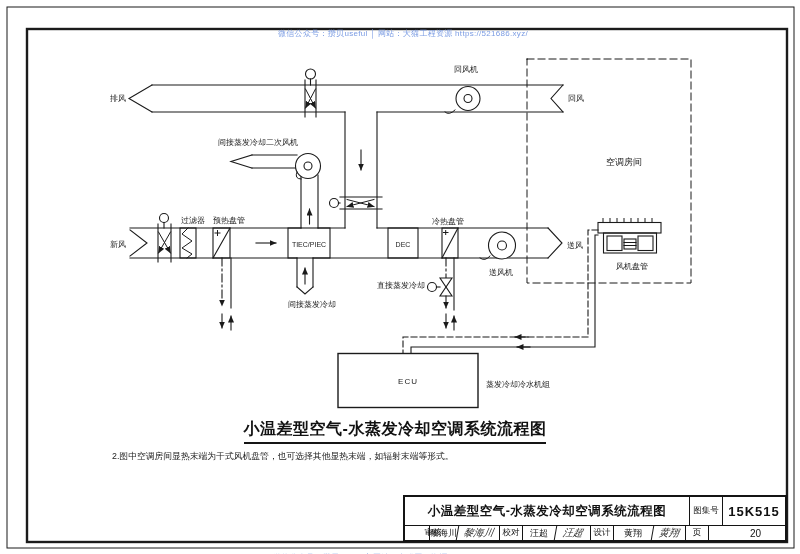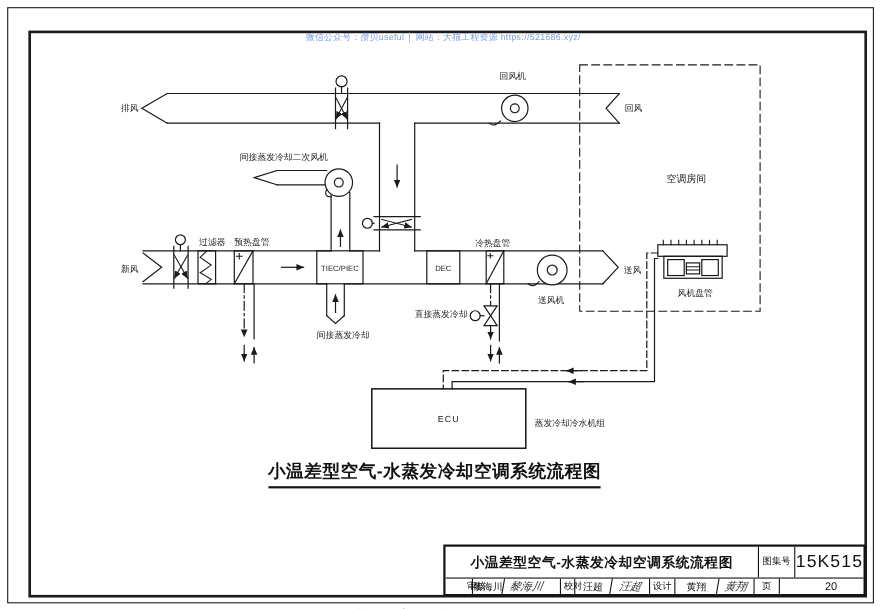--- a/index.html
+++ b/index.html
@@ -20,21 +20,21 @@
   .tblock{position:absolute;left:403px;top:495px;width:384px;height:47px;z-index:5;
         border:2px solid #141414;box-sizing:border-box;background:transparent;}
   .tb-row{position:absolute;left:0;width:100%;box-sizing:border-box;}
   .tb-cell{position:absolute;top:0;bottom:0;box-sizing:border-box;border-left:1px solid #141414;
         display:flex;align-items:center;justify-content:center;white-space:nowrap;overflow:hidden;}
   .tb-cell.first{border-left:none;}
   .row1{top:0;height:28px;}
   .row2{top:28px;height:15px;border-top:1px solid #141414;}
   .tb-title{font-size:12.5px;font-weight:bold;letter-spacing:.5px;color:#111;}
   .tb-small{font-size:8.5px;color:#111;}
-  .tb-atlas{font-size:16px;letter-spacing:1px;color:#111;}
+  .tb-atlas{font-size:13px;letter-spacing:1px;color:#111;font-weight:bold;}
   .tb-name{font-size:9px;color:#111;}
   .tb-sig{font-size:10px;font-style:italic;color:#30302f;transform:skewX(-10deg);
         font-family:"DejaVu Serif","Liberation Serif",serif;}
   .tb-page{font-size:10px;color:#111;padding-left:17px;}
 </style>
 </head>
 <body>
 
 <div class="page">
 
@@ -207,34 +207,35 @@
     </g>
   </svg>
 
   
   <div class="dwg-title">
     <span>小温差型空气-水蒸发冷却空调系统流程图</span>
   </div>
 
   
   <div class="notes">
+    <div class="ind">2.图中空调房间显热末端为干式风机盘管，也可选择其他显热末端，如辐射末端等形式。</div>
   </div>
 
   
   <div class="tblock">
     <div class="tb-row row1">
       <div class="tb-cell first tb-title" style="left:0;width:284px;">小温差型空气-水蒸发冷却空调系统流程图</div>
       <div class="tb-cell tb-small" style="left:284px;width:33px;text-align:center;">图集号</div>
       <div class="tb-cell tb-atlas" style="left:317px;width:63px;">15K515</div>
     </div>
     <div class="tb-row row2">
       <div class="tb-cell first tb-small" style="left:16px;width:24px;">审核</div>
       <div class="tb-cell tb-name" style="left:24px;width:28px;">黎海川</div>
       <div class="tb-cell tb-sig" style="left:52px;width:42px;">黎海川</div>
-      <div class="tb-cell tb-small" style="left:94px;width:23px;margin-left:10px;">校对</div>
+      <div class="tb-cell tb-small" style="left:94px;width:23px;">校对</div>
       <div class="tb-cell tb-name" style="left:117px;width:33px;">汪超</div>
       <div class="tb-cell tb-sig" style="left:150px;width:35px;">汪超</div>
       <div class="tb-cell tb-small" style="left:185px;width:23px;">设计</div>
       <div class="tb-cell tb-name" style="left:208px;width:39px;">黄翔</div>
       <div class="tb-cell tb-sig" style="left:247px;width:33px;">黄翔</div>
       <div class="tb-cell tb-small" style="left:280px;width:23px;">页</div>
       <div class="tb-cell tb-page" style="left:303px;width:77px;">20</div>
     </div>
   </div>
 

